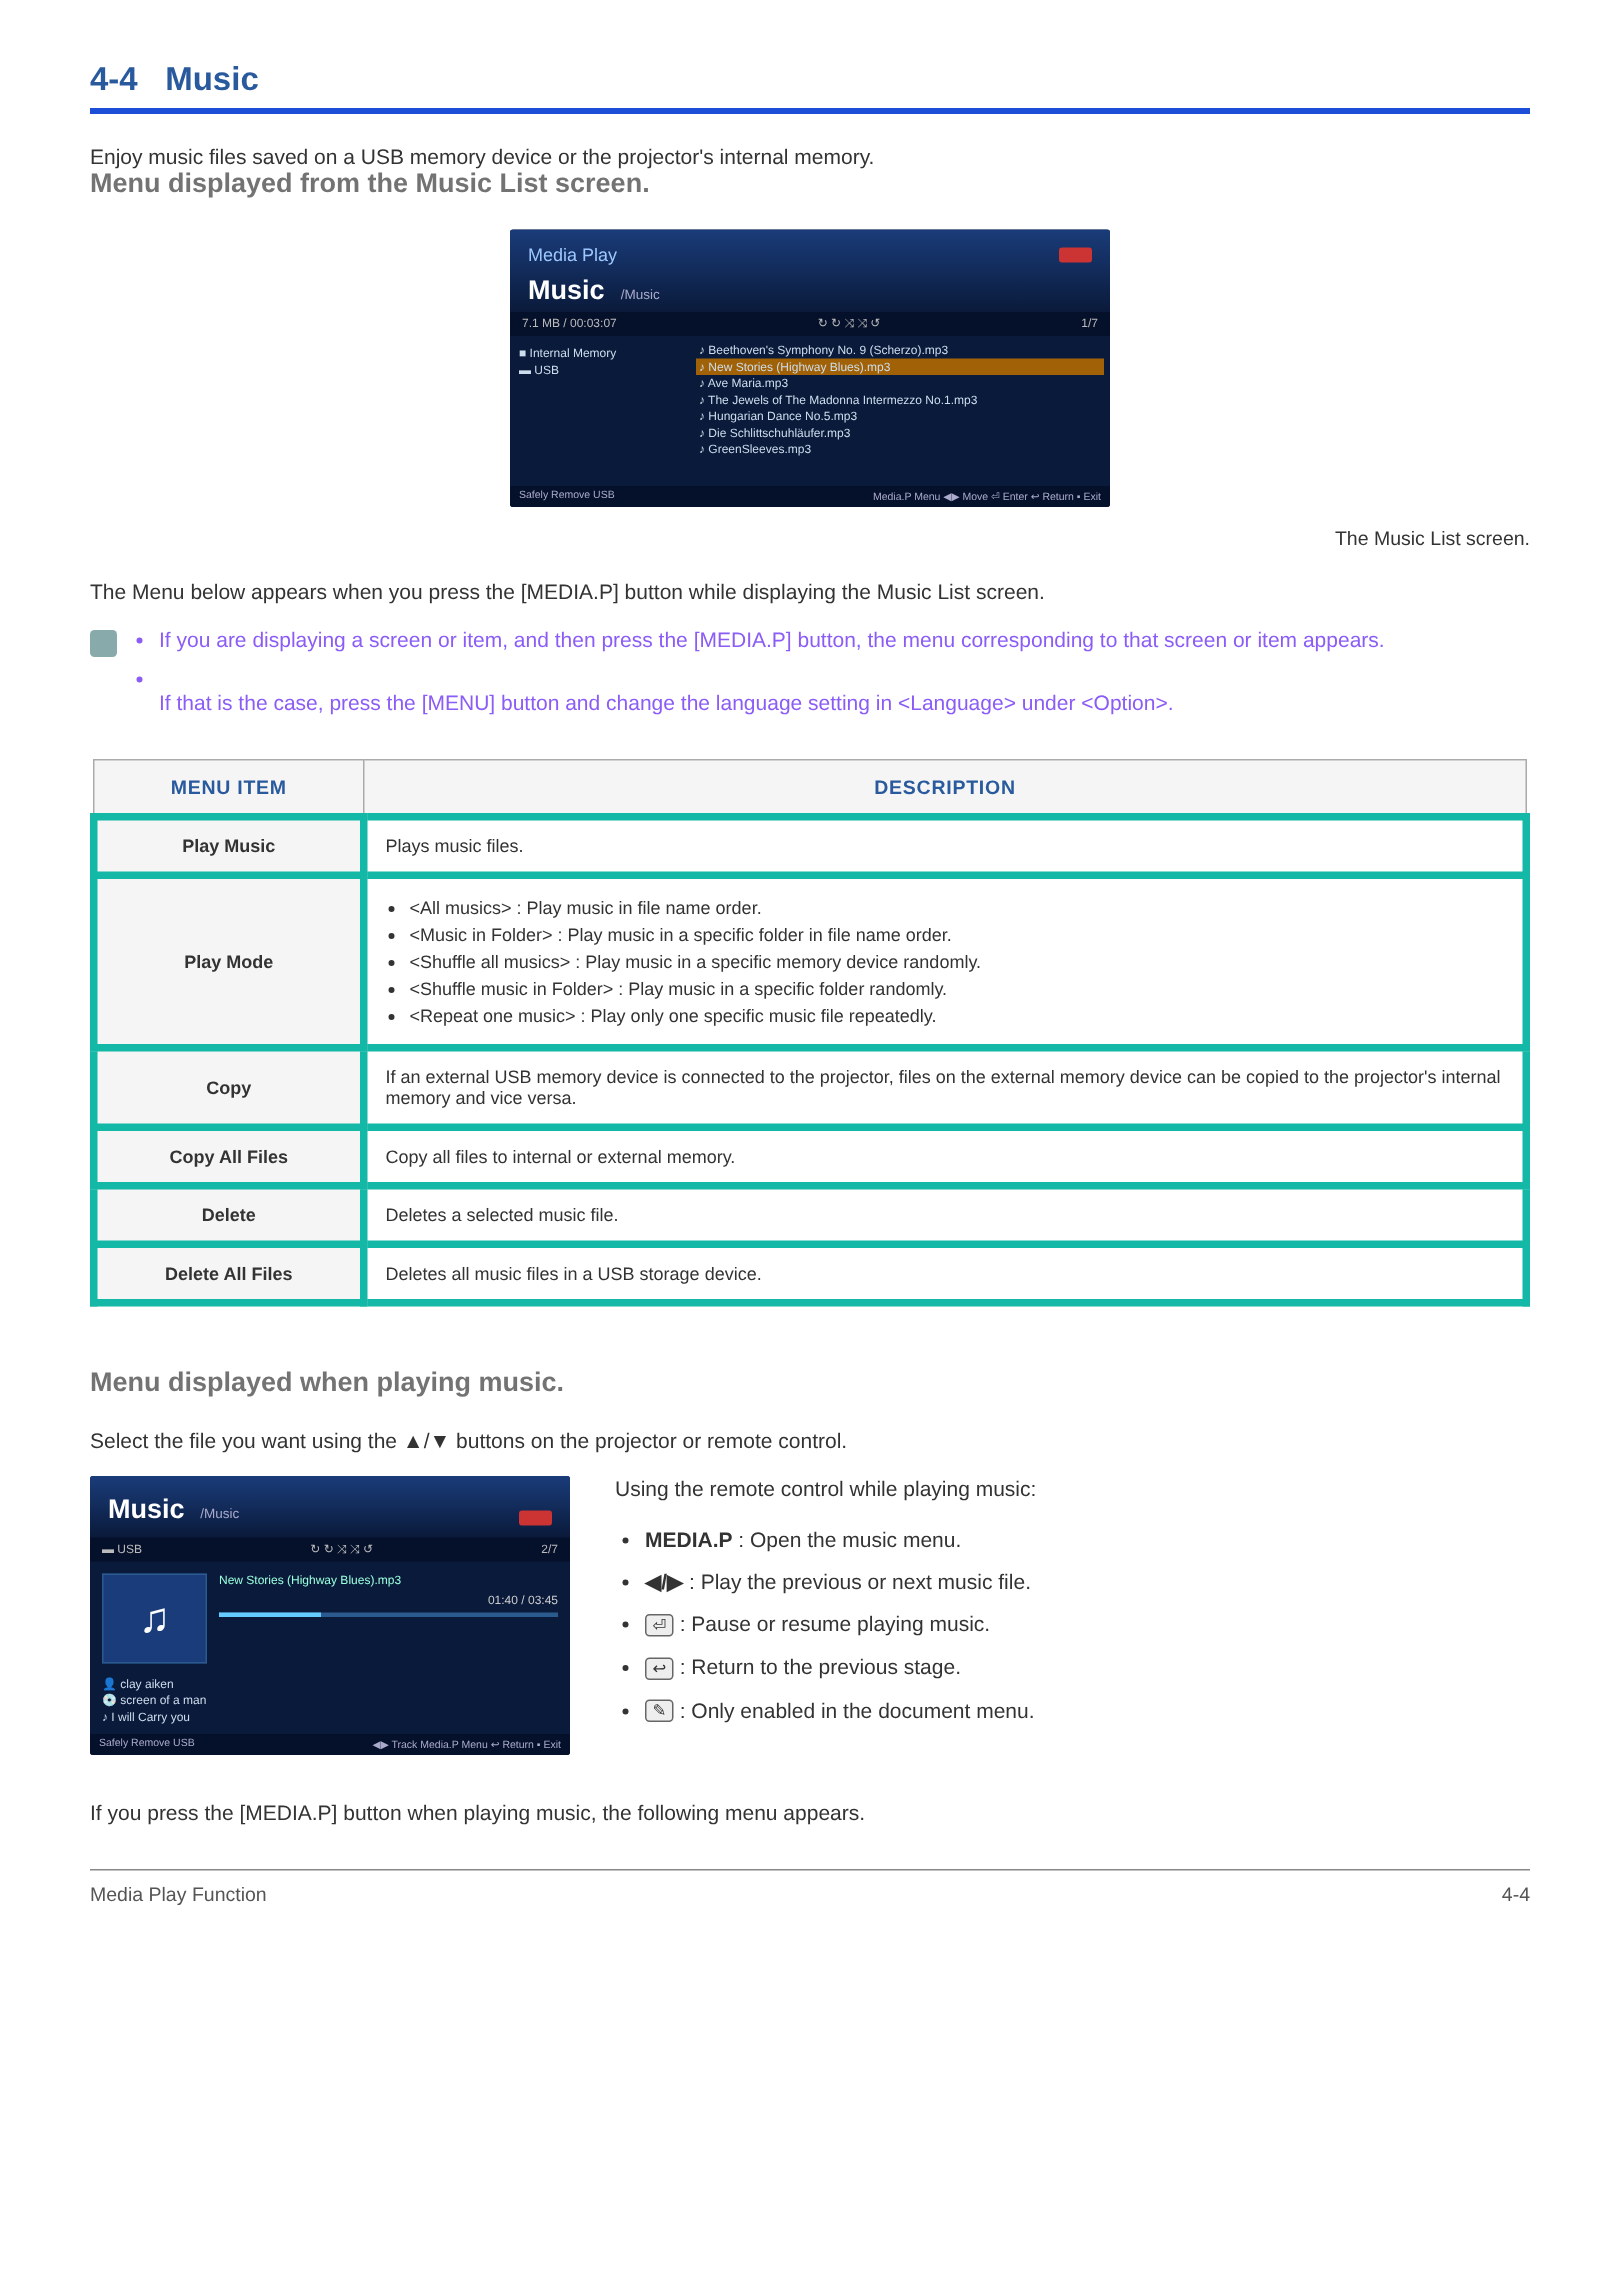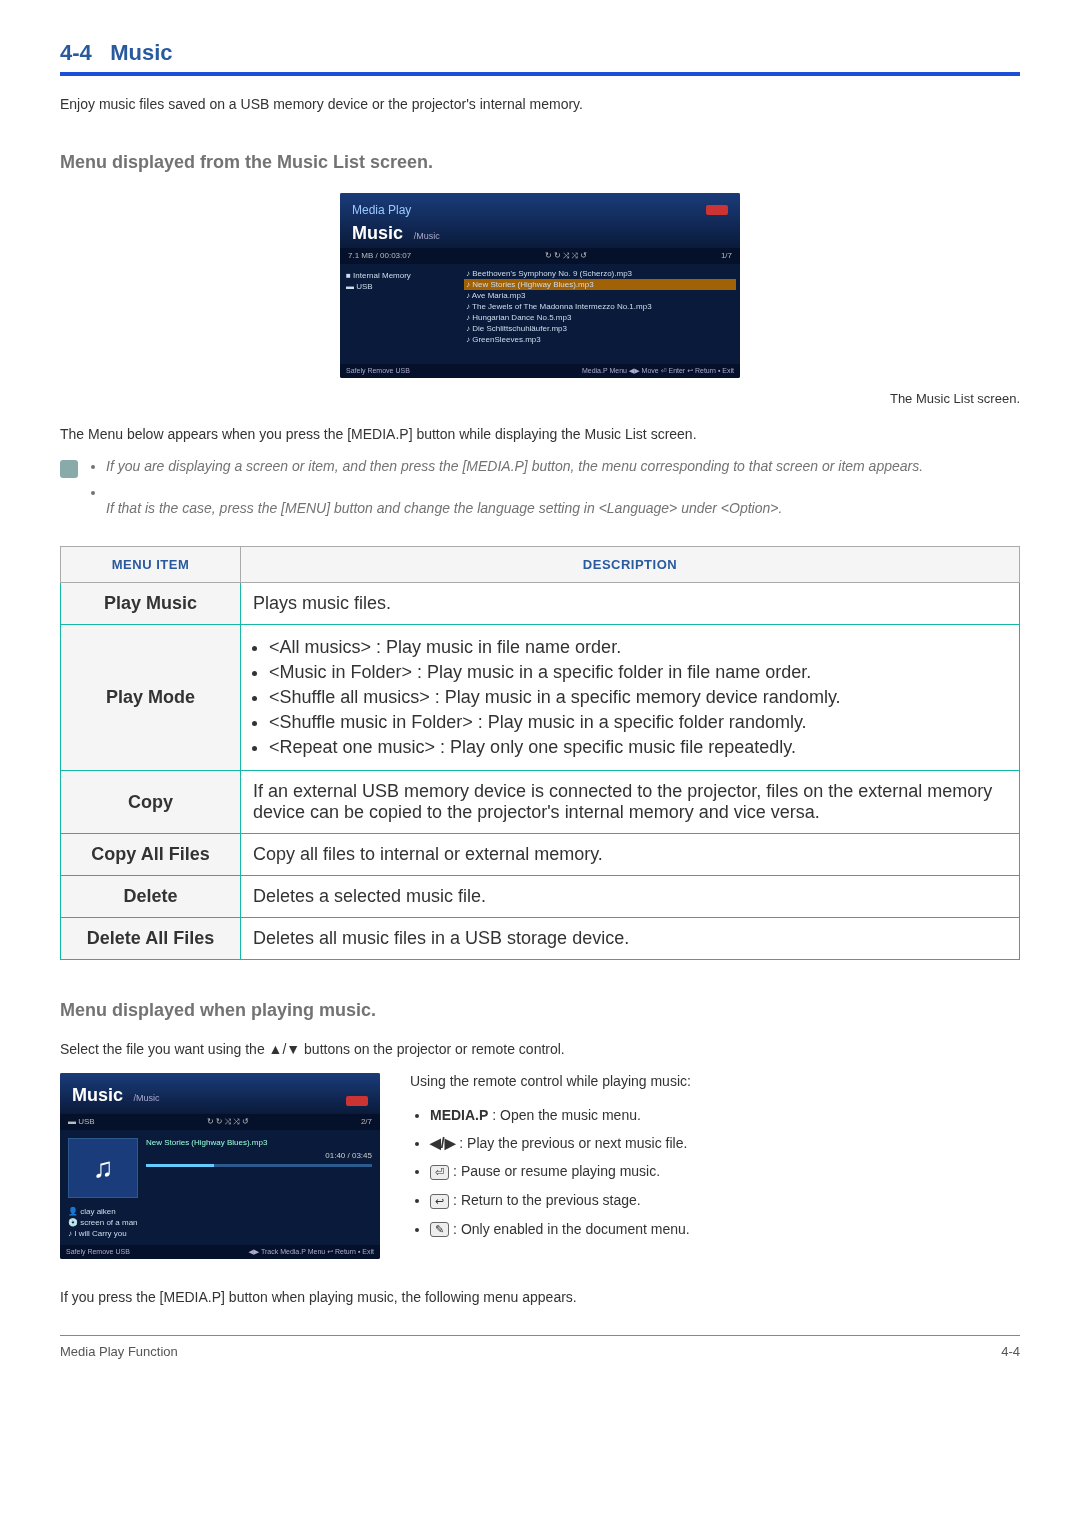--- a/index.html
+++ b/index.html
@@ -12,21 +12,21 @@
     padding: 40px 60px 20px 60px;
   }
   .section-title {
     color: #2a5a9e;
     font-size: 22px;
     font-weight: bold;
     border-bottom: 4px solid #1d4ed8;
     padding-bottom: 6px;
     margin-bottom: 20px;
   }
-  .intro-text { margin-bottom: 40px; }
+  .intro-text { }
   .sub-heading {
     font-weight: bold;
     font-size: 18px;
     color: #737373;
     margin-bottom: 20px;
   }
   .screenshot-wrap { text-align: center; margin-bottom: 10px; }
   .screenshot1 {
     display: inline-block;
     width: 400px;
@@ -63,42 +63,42 @@
     display: flex;
     justify-content: space-between;
   }
   .caption { text-align: right; font-size: 13px; margin: 8px 0 20px 0; }
   .para { margin-bottom: 16px; }
   .note-block { display: flex; margin-bottom: 20px; }
   .note-icon {
     width: 18px; height: 18px; background: #8aa; border-radius: 3px;
     flex-shrink: 0; margin-right: 10px; margin-top: 2px;
   }
-  .note-list { color: #737373; font-size: 14px; font-style: italic; }
+  .note-list { color: #8b5cf6; font-size: 14px; }
   .note-list li { margin-bottom: 10px; list-style: disc; margin-left: 18px; }
   table.menu-table {
     width: 100%;
     border-collapse: collapse;
     margin-bottom: 40px;
   }
   table.menu-table th {
     color: #2a5a9e;
     font-weight: bold;
     font-size: 13px;
     letter-spacing: 0.5px;
     padding: 10px;
     border: 1px solid #aaa;
     background: #f5f5f5;
     text-align: center;
   }
   table.menu-table td {
-    border: 1px solid #14b8a6;
+    border: 5px solid #14b8a6;
     padding: 10px 12px;
     vertical-align: top;
-    font-size: 18px;
+    font-size: 12px;
   }
   table.menu-table td.label {
     background: #f5f5f5;
     font-weight: bold;
     text-align: center;
     width: 180px;
     vertical-align: middle;
   }
   .desc-list li { list-style: disc; margin-left: 16px; padding: 2px 0; }
   .play-section { display: flex; gap: 30px; margin-bottom: 30px; align-items: flex-start; }

